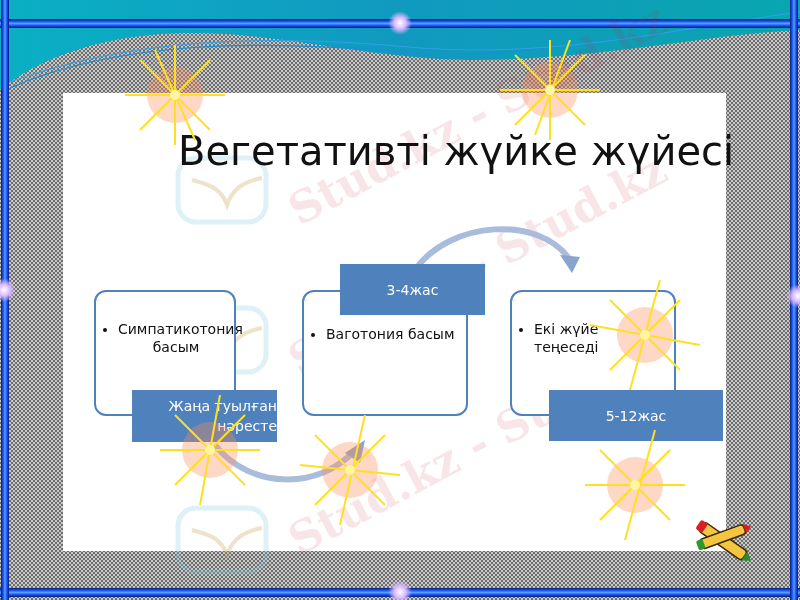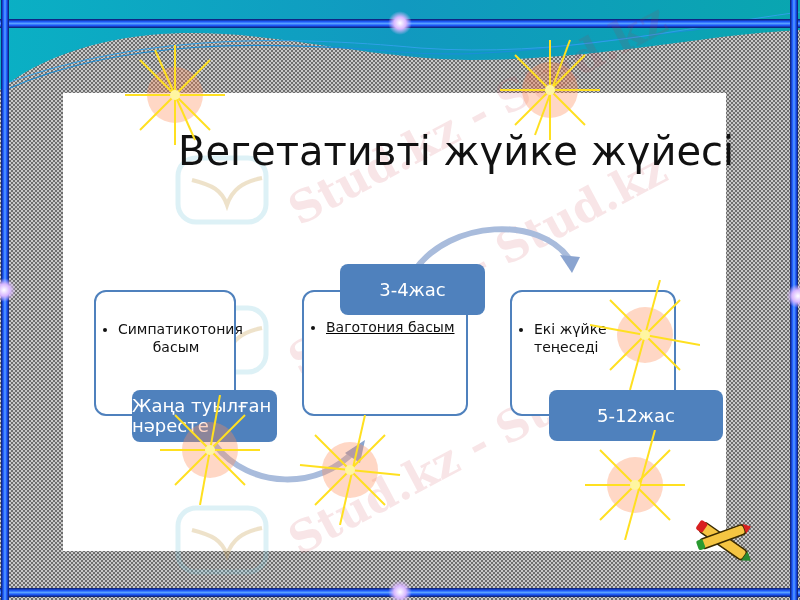--- a/index.html
+++ b/index.html
@@ -45,22 +45,22 @@
     font-size: 40px; color: #111; letter-spacing: 0px; white-space: nowrap;
   }
   .box {
     position: absolute; background: #fff;
     border: 2px solid #4f81bd; border-radius: 12px; box-sizing: border-box;
   }
   .box ul { margin: 0; padding: 0 0 0 22px; }
   .box li { font-size: 14px; color: #111; line-height: 18px; }
   .label {
     position: absolute; background: #4f81bd; color: #fff;
-    border-radius: 8px; display: flex; align-items: center; justify-content: center;
-    text-align: left; font-size: 18px; line-height: 20px; box-sizing: border-box;
+    border-radius: 0; display: flex; align-items: center; justify-content: center;
+    text-align: right; font-size: 14px; line-height: 20px; box-sizing: border-box;
   }
   .watermark {
     position: absolute; font-family: "DejaVu Serif", serif; font-weight: bold;
     color: rgba(200, 40, 60, 0.12); font-size: 44px; white-space: nowrap;
     transform: rotate(-28deg); transform-origin: left top; pointer-events: none;
   }
   .star { position: absolute; pointer-events: none; }
 </style>
 </head>
 <body>
@@ -120,29 +120,29 @@
 </svg>
 
 <div class="box" style="left:94px;top:290px;width:142px;height:126px;text-align:center;">
   <ul style="margin-top:28px;">
       <li>Симпатикотония басым</li>
     </ul>
 </div>
 <div class="label" style="left:132px;top:390px;width:145px;height:52px;">Жаңа туылған нәресте</div>
 
 <div class="box" style="left:302px;top:290px;width:166px;height:126px;">
-  <ul style="margin-top:26px;text-decoration:underline;">
+  <ul style="margin-top:33px;">
       <li>Ваготония басым</li>
     </ul>
 </div>
 <div class="label" style="left:340px;top:264px;width:145px;height:51px;">3-4жас</div>
 
 <div class="box" style="left:510px;top:290px;width:166px;height:126px;">
   <ul style="margin-top:28px;">
-      <li style="width:80px;">Екі жүйке теңеседі</li>
+      <li style="width:80px;">Екі жүйе теңеседі</li>
     </ul>
 </div>
 <div class="label" style="left:549px;top:390px;width:174px;height:51px;">5-12жас</div>
 
 <svg class="star" style="left:120px;top:40px;" width="110" height="110" viewBox="-55 -55 110 110">
   <circle r="28" fill="rgba(255,140,90,0.35)"></circle>
   <g stroke="#ffe020" stroke-width="2">
       <line x1="-50" y1="0" x2="50" y2="0"></line>
       <line x1="0" y1="-50" x2="0" y2="50"></line>
       <line x1="-35" y1="-35" x2="35" y2="35"></line>

